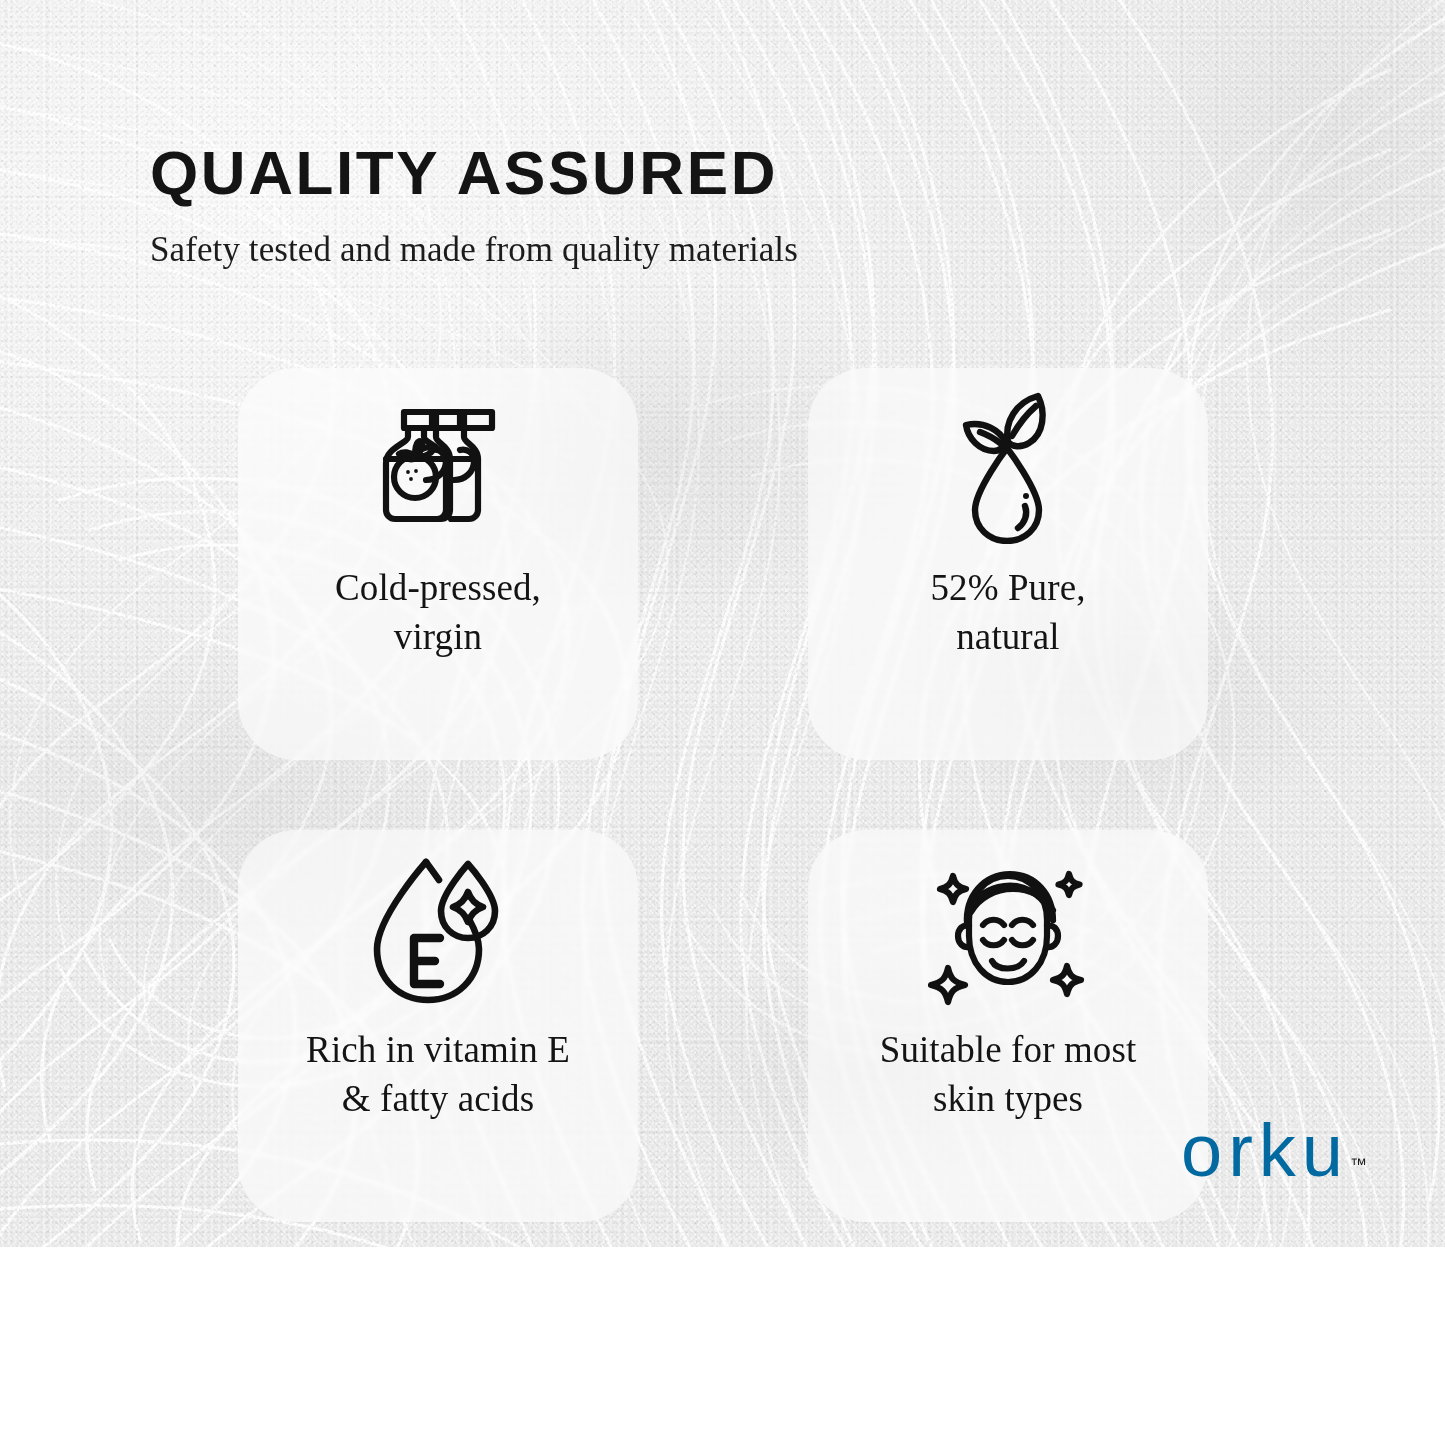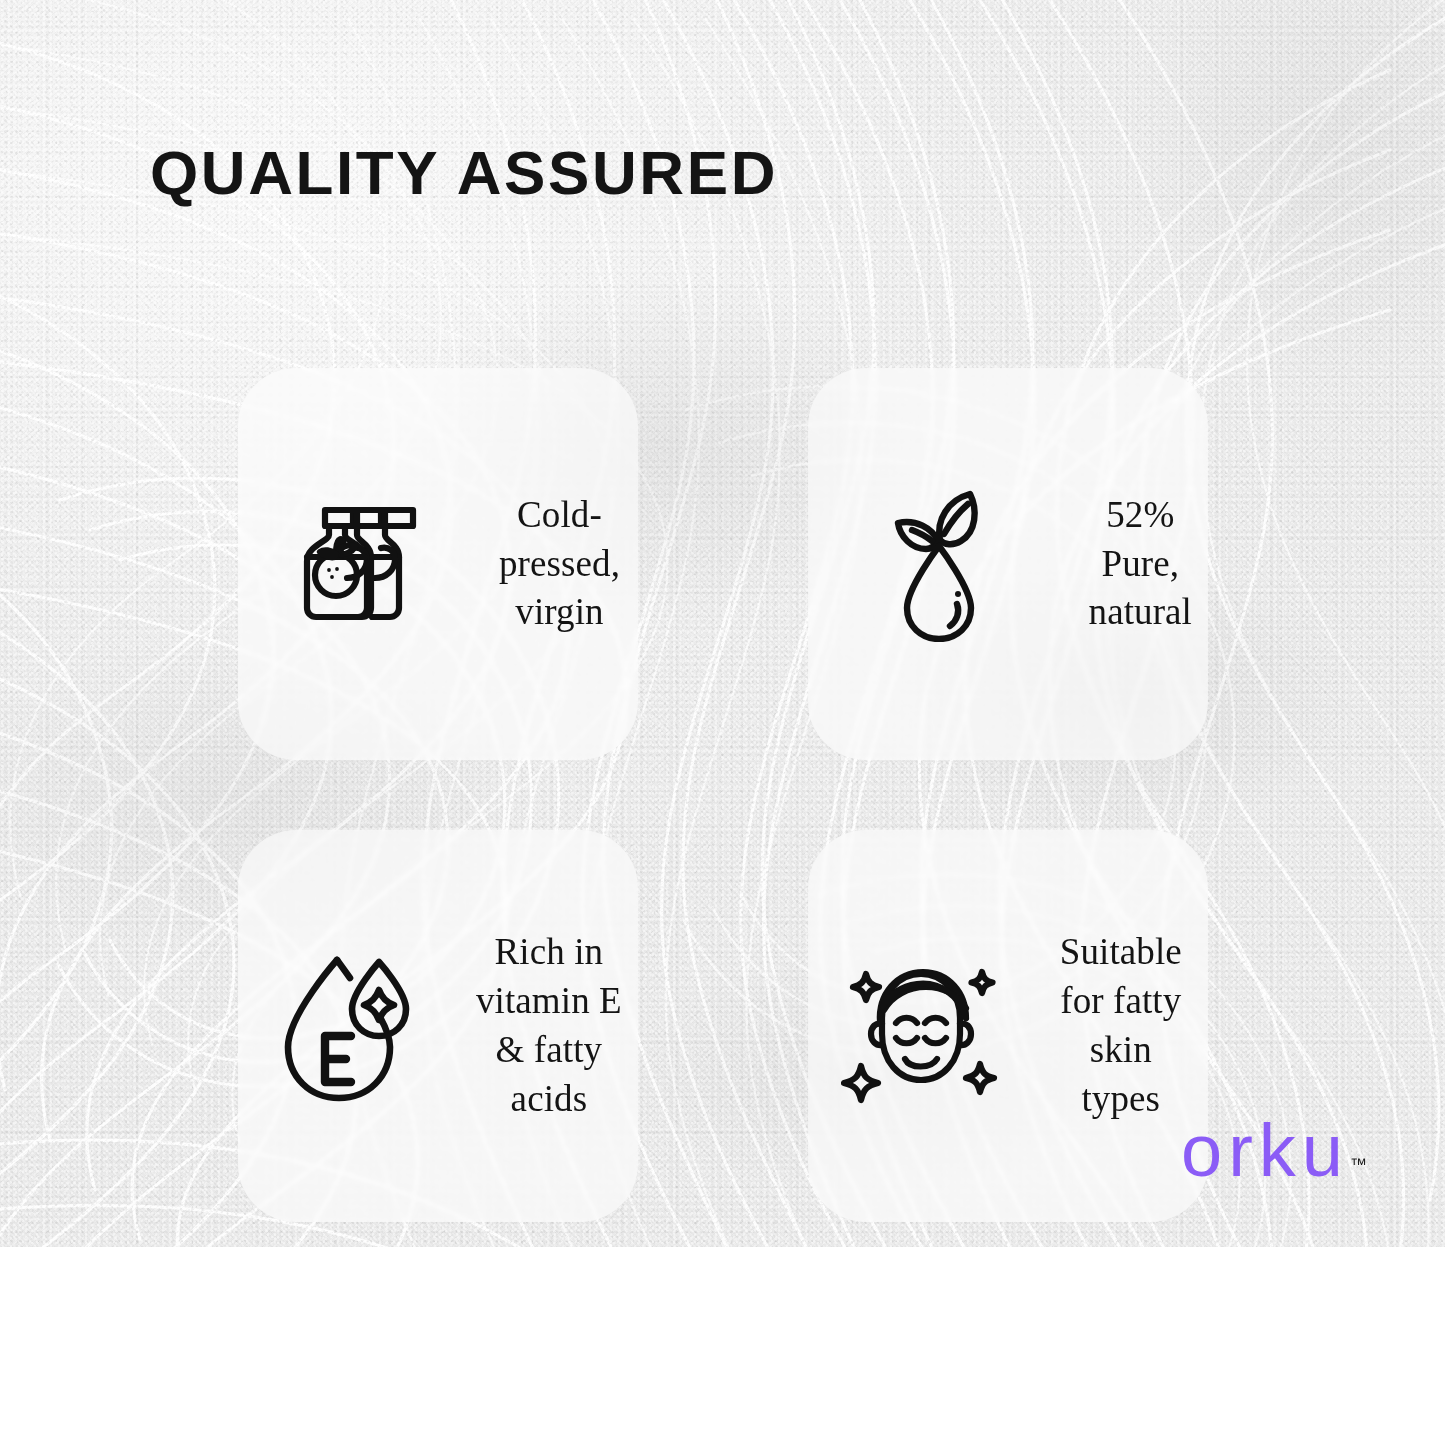--- a/index.html
+++ b/index.html
@@ -100,21 +100,21 @@
     width: 970px;
   }
   .card {
     position: absolute;
     width: 400px;
     height: 392px;
     border-radius: 58px;
     background: rgba(255,255,255,.58);
     backdrop-filter: blur(2px);
     display: flex;
-    flex-direction: row;
+    flex-direction: column;
     align-items: center;
   }
   .card.c0 { left: 0;     top: 0; }
   .card.c1 { left: 570px; top: 0; }
   .card.c2 { left: 0;     top: 462px; }
   .card.c3 { left: 570px; top: 462px; }
 
   .card-icon {
     height: 196px;
     display: flex;
@@ -141,21 +141,21 @@
     right: 78px;
     bottom: 62px;
     display: flex;
     align-items: flex-end;
   }
   .brand-word {
     font-family: "Liberation Sans", sans-serif;
     font-weight: 300;
     font-size: 74px;
     letter-spacing: 6px;
-    color: #8b5cf6;
+    color: #0369a1;
     line-height: .92;
   }
   .brand-tm {
     font-family: "Liberation Sans", sans-serif;
     font-size: 17px;
     color: #1a1a1a;
     padding-bottom: 10px;
     margin-left: 1px;
   }
 </style>
@@ -226,20 +226,21 @@
       </g>
     </svg>
   </div>
 
   <div class="bg-grain"></div>
   <div class="bg-grain2"></div>
   <div class="bg-shade"></div>
 
   <div class="header">
     <h1 class="title">QUALITY ASSURED</h1>
+    <p class="subtitle">Safety tested and made from quality materials</p>
   </div>
 
   <div class="cards">
 
     <div class="card c0">
       <div class="card-icon">
         <svg width="140" height="152" viewBox="0 0 140 152" fill="none" stroke="#111111" stroke-width="6.2" stroke-linecap="round" stroke-linejoin="round">
 
           <path d="M92 22 h32 v16 h-32 z"></path>
           <path d="M96 38 v9 c0 6 14 9 14 22 v51 c0 5 -4 9 -9 9 h-18"></path>
@@ -327,21 +328,21 @@
           <path d="M84 92 c5 7 16 7 21 0"></path>
 
           <path d="M64 113 c5 10 26 10 32 0"></path>
 
           <path d="M25 28 c2 8 5 11 13 13 c-8 2 -11 5 -13 13 c-2 -8 -5 -11 -13 -13 c8 -2 11 -5 13 -13z"></path>
           <path d="M141 26 c1.6 6.5 4 9 10.5 10.5 c-6.5 1.6 -9 4 -10.5 10.5 c-1.6 -6.5 -4 -9 -10.5 -10.5 c6.5 -1.6 9 -4 10.5 -10.5z"></path>
           <path d="M20 120 c2.6 11 6.4 14.4 17 17 c-10.6 2.6 -14.4 6 -17 17 c-2.6 -11 -6.4 -14.4 -17 -17 c10.6 -2.6 14.4 -6 17 -17z"></path>
           <path d="M139 118 c2.2 9 5.2 12 14 14 c-8.8 2.2 -11.8 5 -14 14 c-2.2 -9 -5.2 -12 -14 -14 c8.8 -2.2 11.8 -5 14 -14z"></path>
         </svg>
       </div>
-      <div class="card-label">Suitable for fatty
+      <div class="card-label">Suitable for most
 skin types</div>
     </div>
 
   </div>
 
   <div class="brand">
     <span class="brand-word">orku</span>
     <span class="brand-tm">™</span>
   </div>
 

